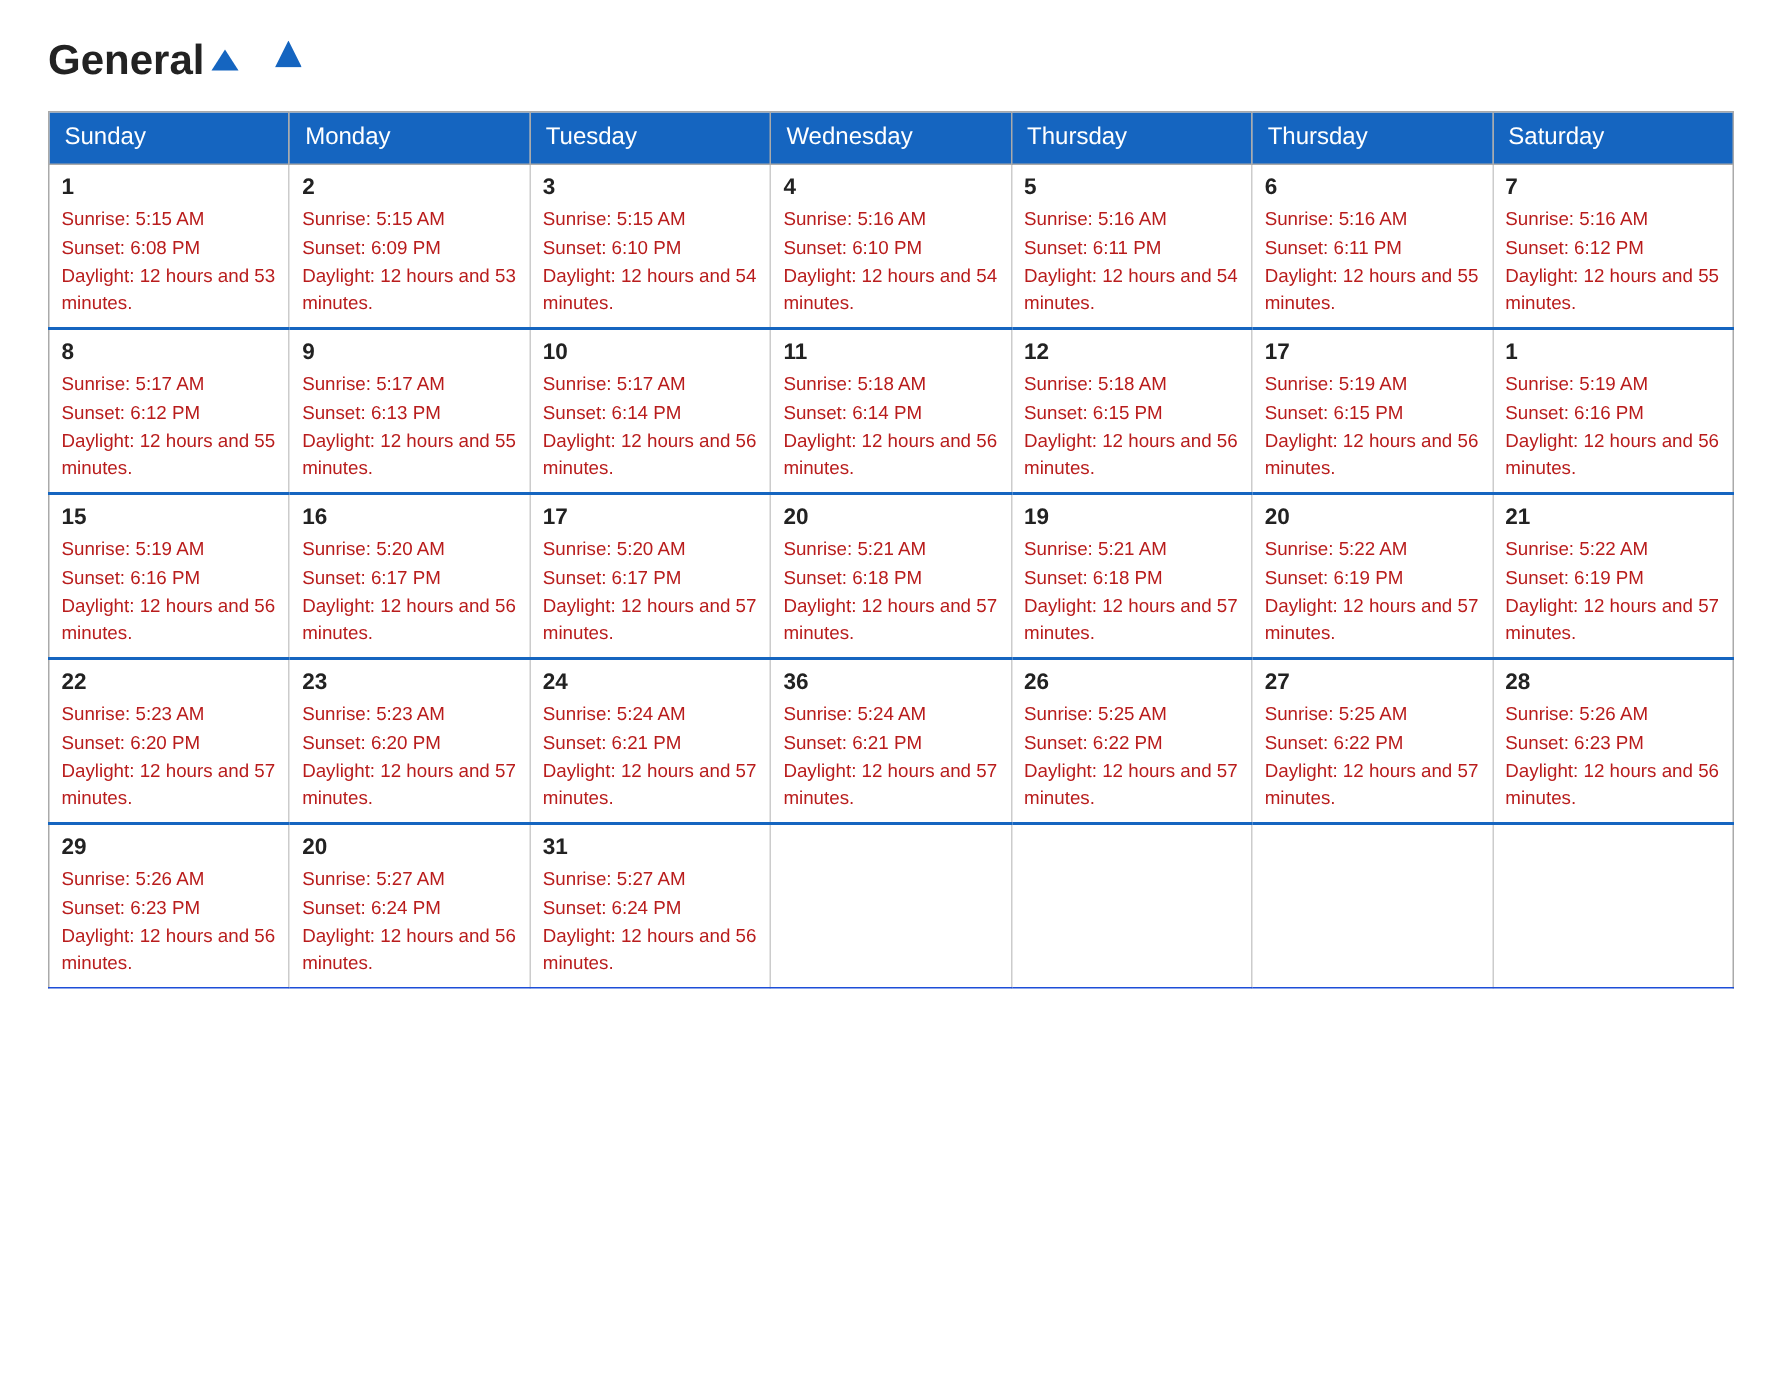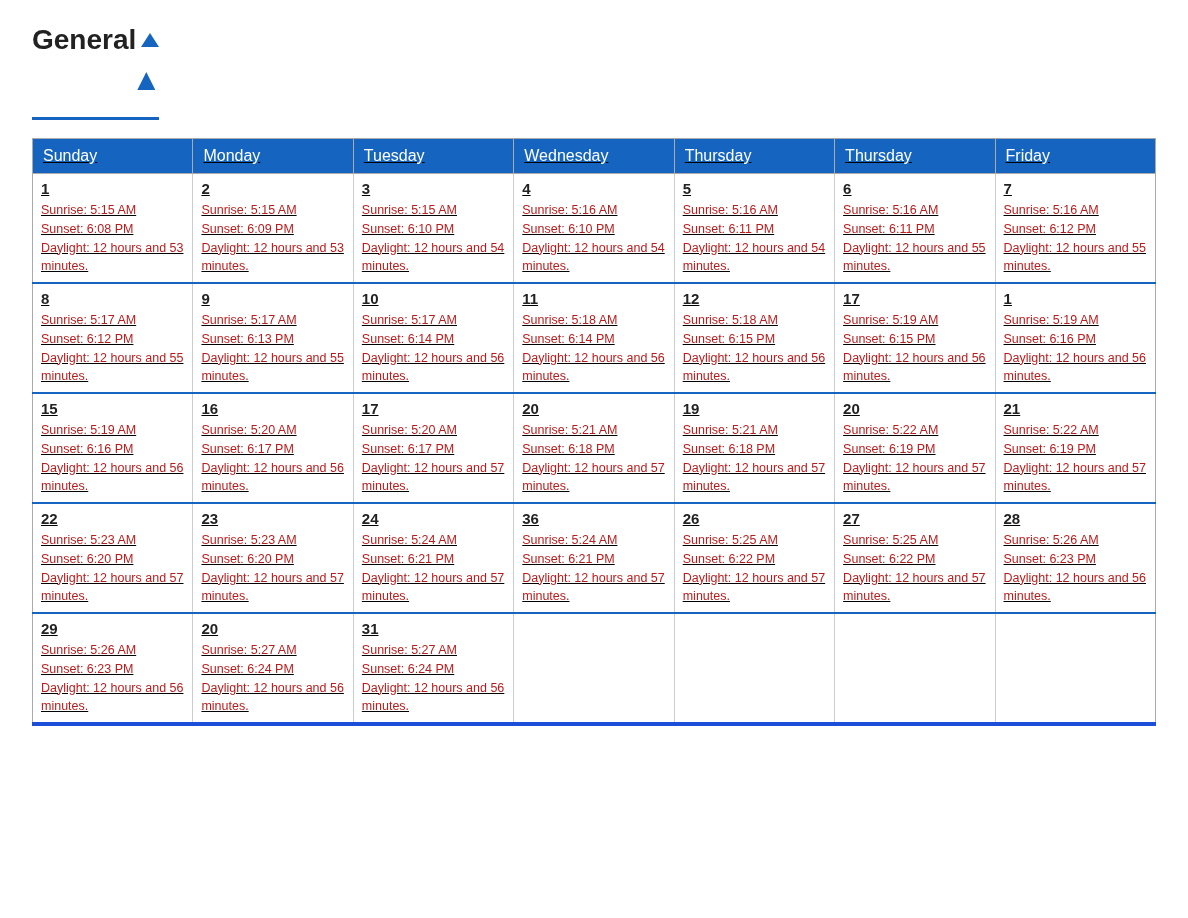--- a/index.html
+++ b/index.html
@@ -11,22 +11,22 @@
       min-height: 918px;
     }
     .header-area {
       display: flex;
       justify-content: space-between;
       align-items: flex-start;
       margin-bottom: 18px;
     }
     .logo-area {
       display: flex;
-      flex-direction: column;
-      align-items: flex-end;
+      flex-direction: row;
+      align-items: center;
       gap: 24px;
     }
     .logo-text {
       font-size: 28px;
       font-weight: bold;
       color: #222;
       display: flex;
       align-items: center;
       gap: 2px;
     }
@@ -48,21 +48,20 @@
     }
     .location-title {
       font-size: 22px;
       color: #444;
       margin-top: 4px;
     }
     .calendar-table {
       width: 100%;
       border-collapse: collapse;
       border: 1px solid #aaa;
-      text-decoration: underline;
     }
     .calendar-table th {
       background: #1565c0;
       color: #fff;
       font-size: 16px;
       font-weight: normal;
       padding: 8px 10px;
       text-align: left;
       border: 1px solid #aaa;
     }
@@ -84,21 +83,21 @@
     .day-info {
       font-size: 12.5px;
       line-height: 1.5;
       color: #b91c1c;
     }
     .empty-cell {
       background: #fff;
     }
     tr td:first-child { border-left: 1px solid #aaa; }
     tr td:last-child { border-right: 1px solid #aaa; }
-    tr:last-child td { border-bottom: 4px solid #1d4ed8; margin-top: 23px; }
+    tr:last-child td { border-bottom: 1px solid #1d4ed8; margin-top: 23px; }
     .row-divider td {
       border-top: 2px solid #1565c0 !important;
     }
   </style>
 </head>
 <body>
 
 <div class="header-area">
   <div class="logo-area">
     <div class="logo-text">
@@ -119,21 +118,21 @@
 
 <table class="calendar-table">
   <thead>
     <tr>
     <th>Sunday</th>
         <th>Monday</th>
         <th>Tuesday</th>
         <th>Wednesday</th>
         <th>Thursday</th>
         <th>Thursday</th>
-        <th>Friday</th>
+        <th>Saturday</th>
       </tr>
   </thead>
   <tbody id="calendar-body">
   <tr>
         <td>
         <span class="day-number">1</span>
         <div class="day-info">
           Sunrise: 5:15 AM<br>
           Sunset: 6:08 PM<br>
           Daylight: 12 hours and 53 minutes.

